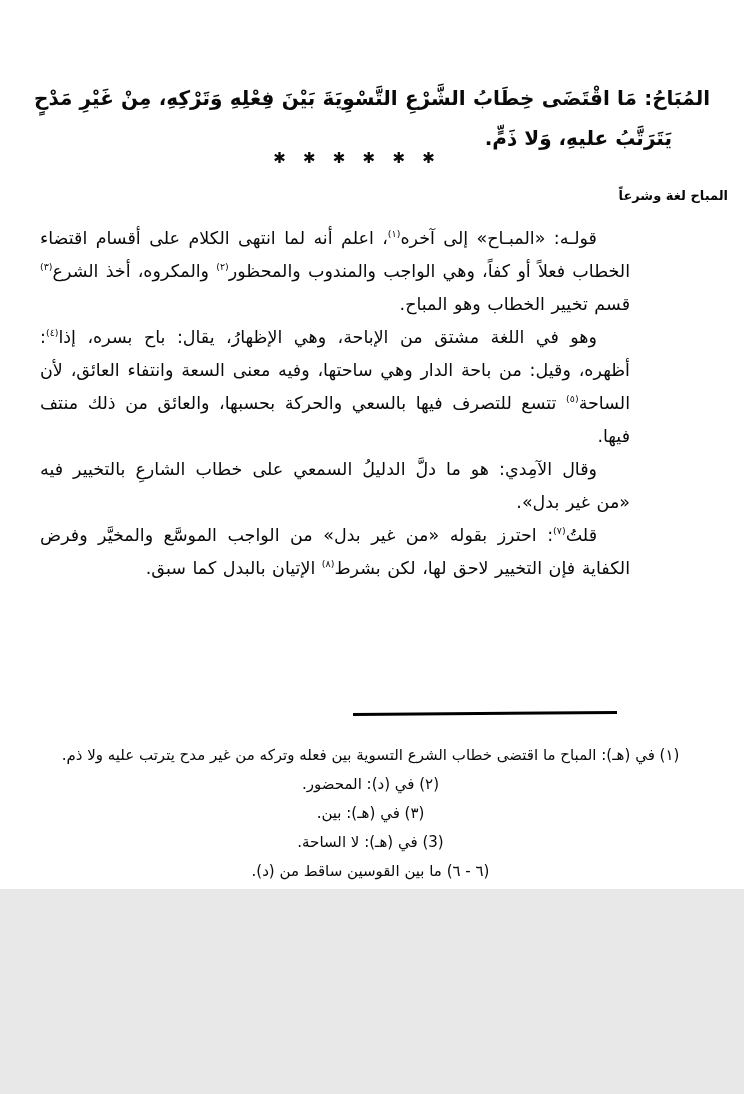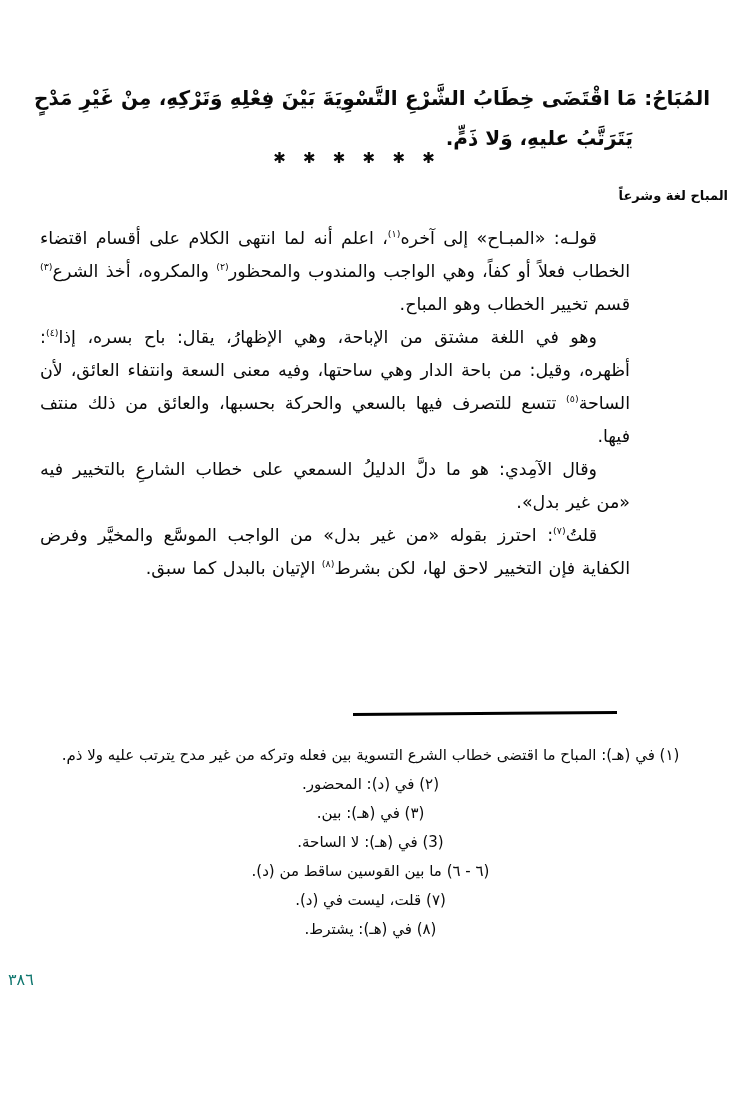--- a/index.html
+++ b/index.html
@@ -1,18 +1,18 @@
 <!DOCTYPE html>
 <html lang="ar" dir="rtl"><head>
 <meta charset="utf-8">
 <style>
   html,body{margin:0;padding:0;background:#e8e8e8;}
   .page{
     position:relative;
-    width:744px;height:1094px;
+    width:744px;height:889px;
     margin:0 auto;
     background:#ffffff;
     color:#111;
     font-family:"DejaVu Sans", sans-serif;
     direction:rtl;
     overflow:hidden;
   }
   .heading{
     position:absolute;
     top:78px;right:34px;left:34px;
@@ -20,21 +20,21 @@
     font-size:20px;
     line-height:40px;
     color:#0a0a0a;
   }
   .heading .line1{
     text-align:justify;
     text-align-last:justify;
   }
   .heading .line2{
     text-align:right;
-    margin-right:77px;
+    margin-right:38px;
   }
   .stars{
     position:absolute;
     top:149px;left:0;right:30px;
     text-align:center;
     font-size:15px;
     font-weight:bold;
     letter-spacing:6px;
     color:#0a0a0a;
   }

